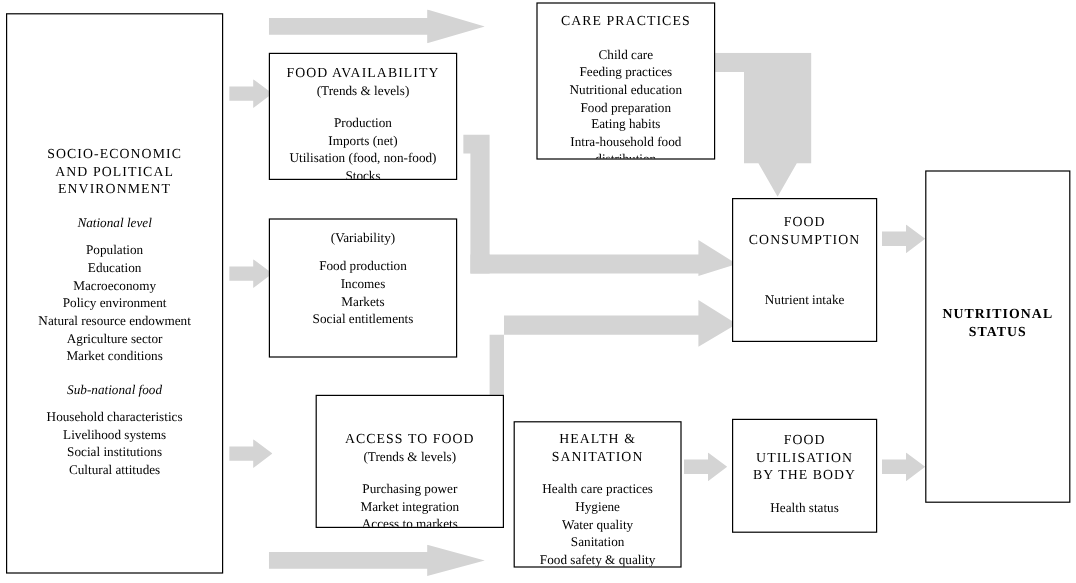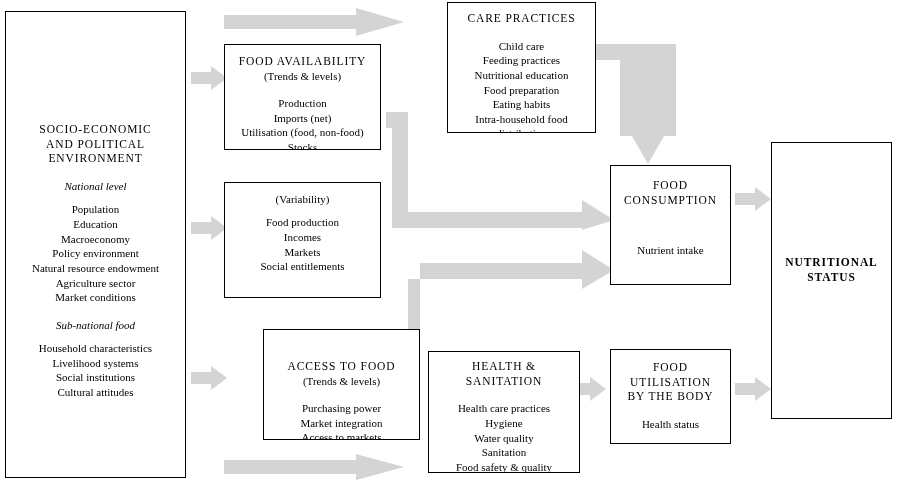--- a/index.html
+++ b/index.html
@@ -174,21 +174,21 @@
 
   <div class="box" style="left:224px;top:329px;width:157px;height:111px;padding-top:29px;margin-left:39px;">
     <div class="title" style="font-size:11.5px;">ACCESS TO FOOD</div>
     <div class="sub" style="font-size:11px;">(Trends &amp; levels)</div>
     <div class="gap-md"></div>
     <div class="items" style="font-size:11px;">Purchasing power
 Market integration
 Access to markets</div>
   </div>
 
-  <div class="box" style="left:428px;top:351px;width:152px;height:122px;padding-top:7px;">
+  <div class="box" style="left:428px;top:351px;width:140px;height:122px;padding-top:7px;">
     <div class="title" style="font-size:11.5px;">HEALTH &amp;
 SANITATION</div>
     <div class="gap-md"></div>
     <div class="items" style="font-size:11px;">Health care practices
 Hygiene
 Water quality
 Sanitation
 Food safety &amp; quality</div>
   </div>
 

